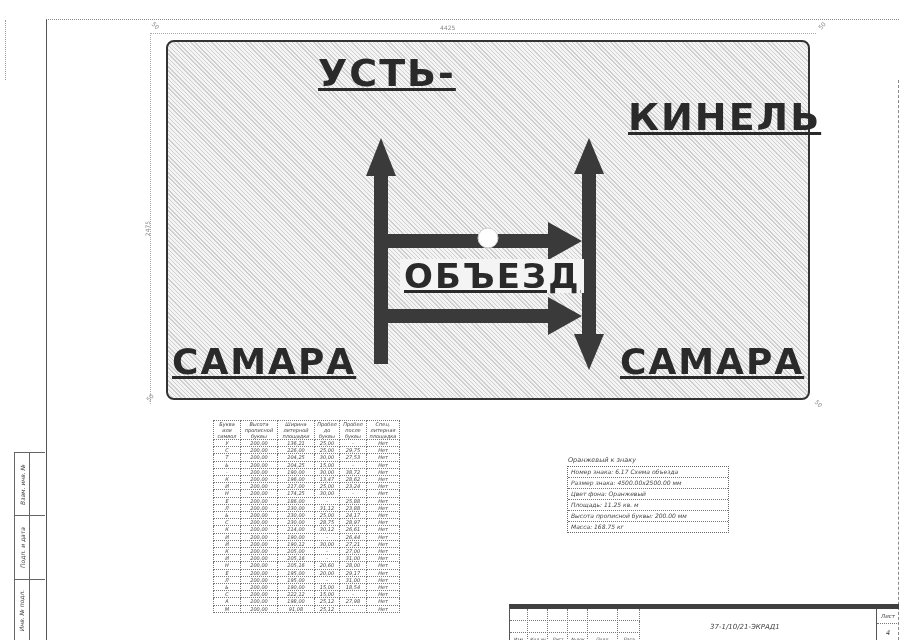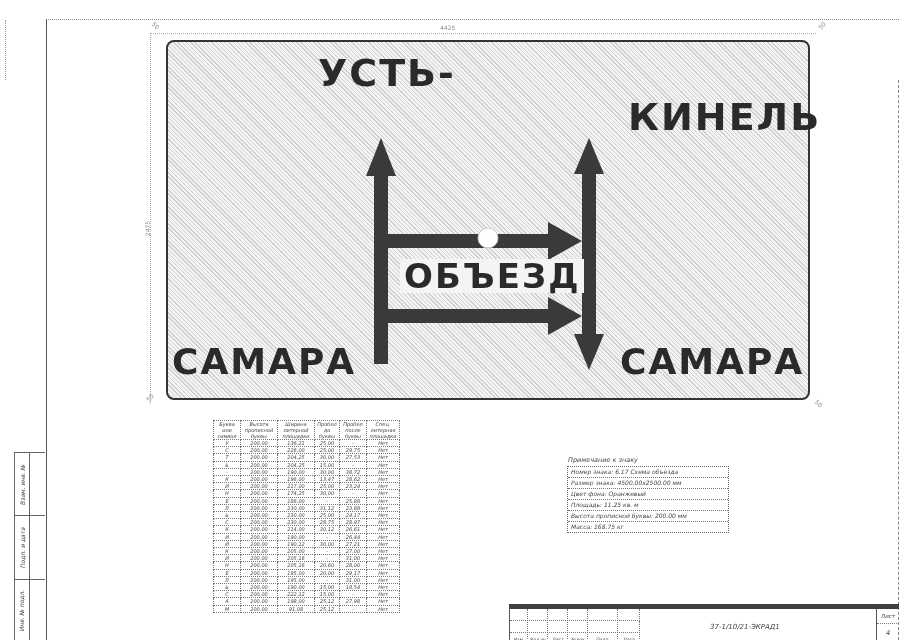--- a/index.html
+++ b/index.html
@@ -11,21 +11,21 @@
   
   .side-stamp{left:14px;top:452px;width:30px;height:188px;border:1px solid #666;border-right:none;}
   .side-stamp .cell{position:absolute;left:0;width:14px;border-bottom:1px solid #666;border-right:1px solid #666;display:flex;align-items:center;justify-content:center;}
   .side-stamp .cell span{transform:rotate(-90deg);white-space:nowrap;font-family:"DejaVu Sans",sans-serif;font-style:italic;font-size:6px;color:#444;}
   .side-stamp .blank{position:absolute;left:14px;width:16px;border-bottom:1px solid #666;}
   
   .sign{left:166px;top:40px;width:640px;height:356px;border:2px solid #333;border-radius:8px;
     background:repeating-linear-gradient(45deg,#cfcfcf 0 1px,#f4f4f4 1px 3px);}
   .dim-outer{left:150px;top:33px;width:665px;height:370px;border-top:1px dotted #aaa;border-left:1px dotted #aaa;}
   .dim-label{font-size:6px;color:#888;}
-  .sign-text{font-family:"DejaVu Sans",sans-serif;font-weight:bold;color:#2a2a2a;letter-spacing:2px;line-height:1;white-space:nowrap;}
+  .sign-text{font-family:"DejaVu Sans",sans-serif;font-weight:bold;color:#2a2a2a;letter-spacing:2px;line-height:1;white-space:nowrap;text-decoration:underline;}
   .sign svg{position:absolute;left:0;top:0;}
   .objezd{left:232px;top:217px;font-size:34px;background:#f4f4f4;padding:0 4px;}
   
   .spec-table{left:213px;top:420px;border-collapse:collapse;font-family:"DejaVu Sans",sans-serif;font-style:italic;}
   .spec-table th,.spec-table td{border:1px dotted #777;font-size:5px;padding:0 2px;text-align:center;font-weight:normal;color:#444;line-height:6.2px;height:6.2px;}
   .spec-table th{height:auto;line-height:6px;}
   
   .notes-title{left:568px;top:456px;font-size:6.5px;font-style:italic;color:#444;}
   .notes{left:567px;top:466px;width:160px;border:1px dotted #666;}
   .notes div{font-size:6px;font-style:italic;color:#444;border-bottom:1px dotted #777;height:10px;line-height:10px;padding-left:3px;white-space:nowrap;}
@@ -293,21 +293,21 @@
         <td>М</td>
         <td>200,00</td>
         <td>91,08</td>
         <td>25,12</td>
         <td>–</td>
         <td>Нет</td>
       </tr>
     </tbody>
 </table>
 
-<div class="abs notes-title">Примечание к знаку</div>
+<div class="abs notes-title">Оранжевый к знаку</div>
 <div class="abs notes">
   <div>Номер знака: 6.17 Схема объезда</div>
   <div>Размер знака: 4500.00x2500.00 мм</div>
   <div>Цвет фона: Оранжевый</div>
   <div>Площадь: 11.25 кв. м</div>
   <div>Высота прописной буквы: 200.00 мм</div>
   <div>Масса: 168.75 кг</div>
 </div>
 
 <div class="abs title-block">

